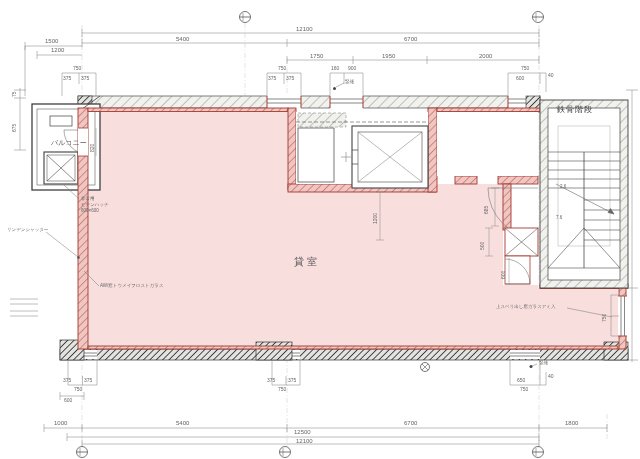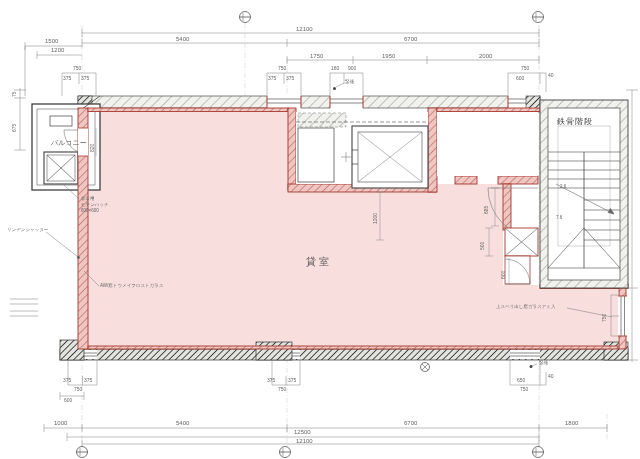--- a/index.html
+++ b/index.html
@@ -397,22 +397,22 @@
   <div class="lbl fs5" style="left:331px;top:66px">160</div>
   <div class="lbl fs5" style="left:348px;top:66px">900</div>
   <div class="lbl fs5" style="left:521px;top:66px">750</div>
   <div class="lbl fs5" style="left:516px;top:76px">600</div>
   <div class="lbl fs5" style="left:548px;top:73px">40</div>
 
   <div class="lbl fs5 rot" style="left:12px;top:97px">75</div>
   <div class="lbl fs5 rot" style="left:12px;top:132px">675</div>
 
   <div class="lbl fs7" style="left:51px;top:139px">バルコニー</div>
-  <div class="lbl fs10" style="left:306px;top:257px">貸室</div>
-  <div class="lbl fs8" style="left:557px;top:118px">鉄骨階段</div>
+  <div class="lbl fs10" style="left:294px;top:257px">貸室</div>
+  <div class="lbl fs8" style="left:557px;top:106px">鉄骨階段</div>
 
   <div class="lbl fs4" style="left:81px;top:197px">非常用</div>
   <div class="lbl fs4" style="left:81px;top:203px">ヒナンハッチ</div>
   <div class="lbl fs4" style="left:81px;top:209px">600×600</div>
   <div class="lbl fs4" style="left:7px;top:228px">リンデンシャッター</div>
   <div class="lbl fs4" style="left:100px;top:284px">AW/窓トウメイフロストガラス</div>
   <div class="lbl fs4" style="left:496px;top:305px">上スベリ出し窓ガラスアミ入</div>
   <div class="lbl fs4" style="left:345px;top:80px">竪樋</div>
   <div class="lbl fs4" style="left:539px;top:361px">竪樋</div>
   <div class="lbl fs4" style="left:560px;top:185px">2.6</div>

